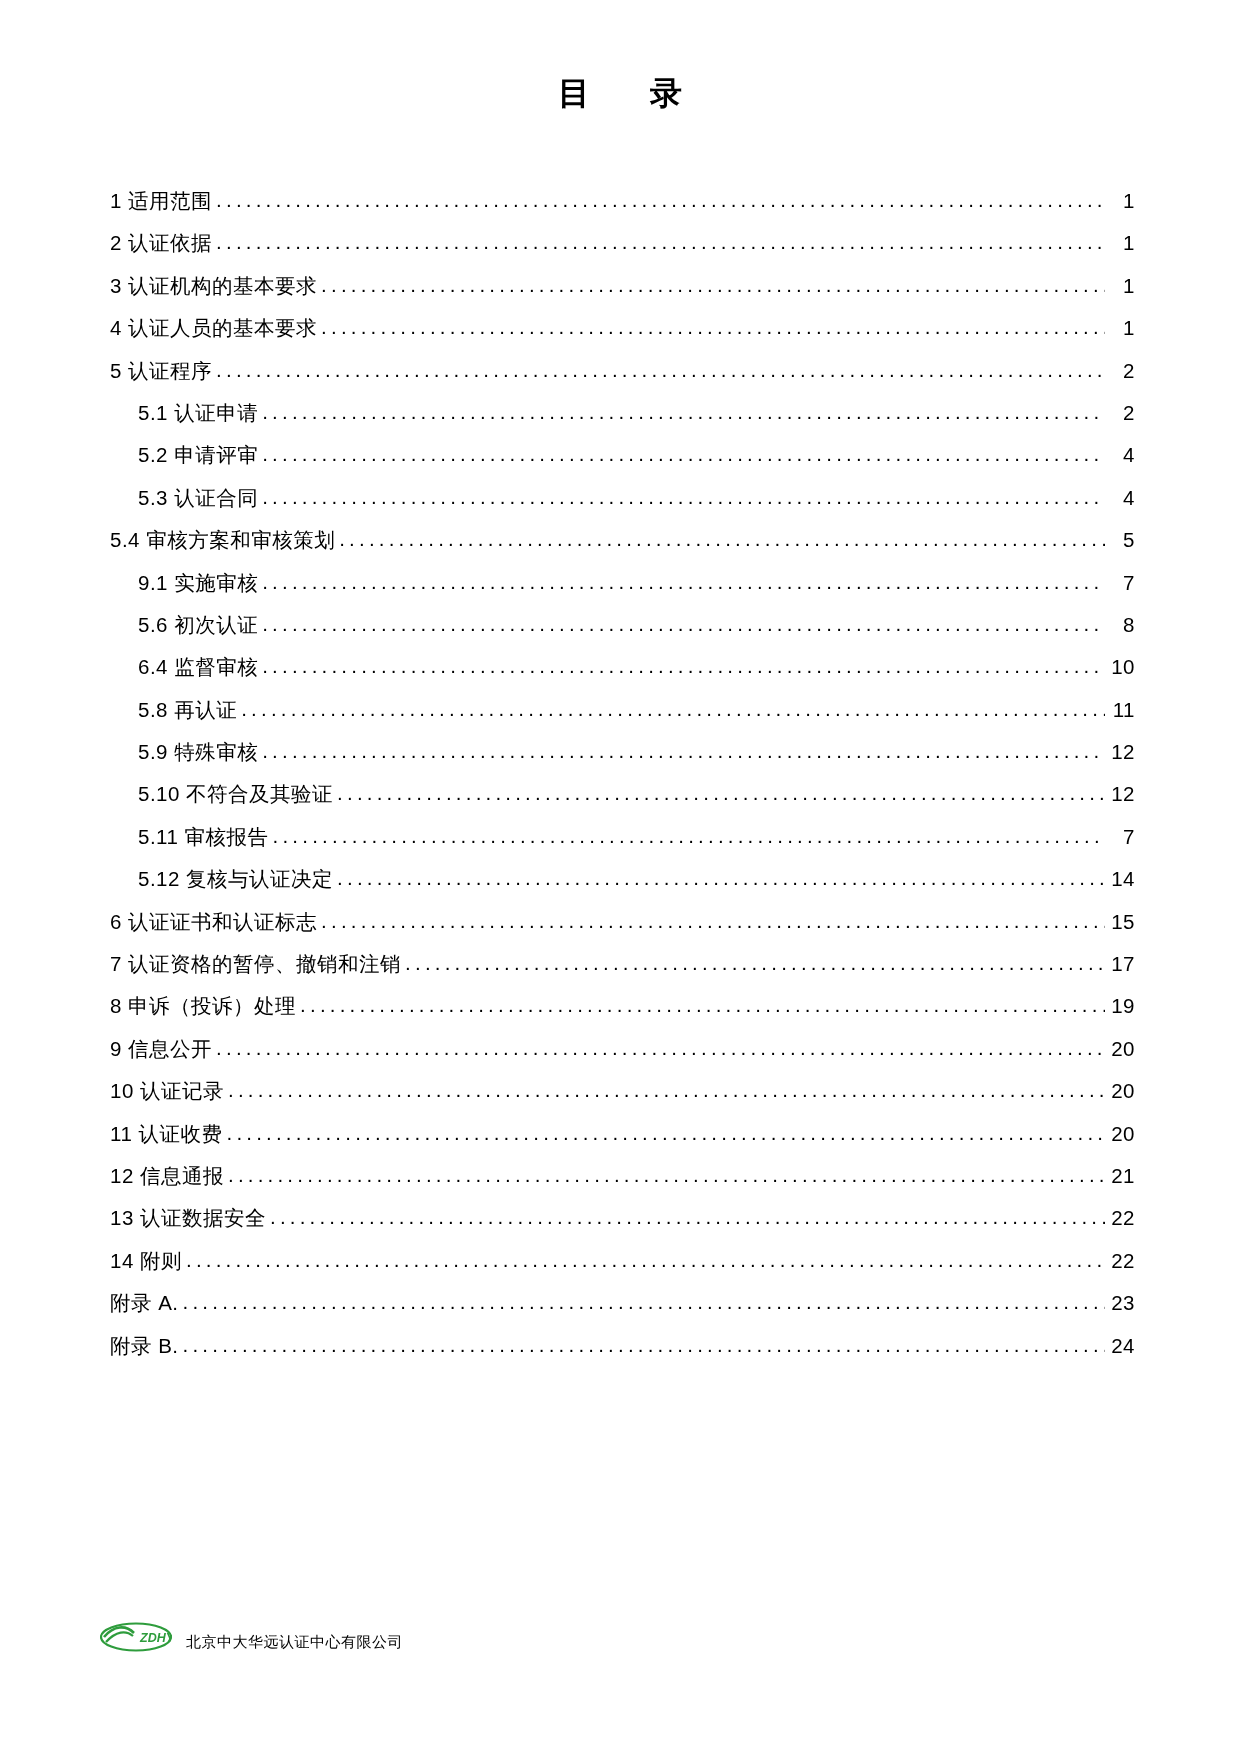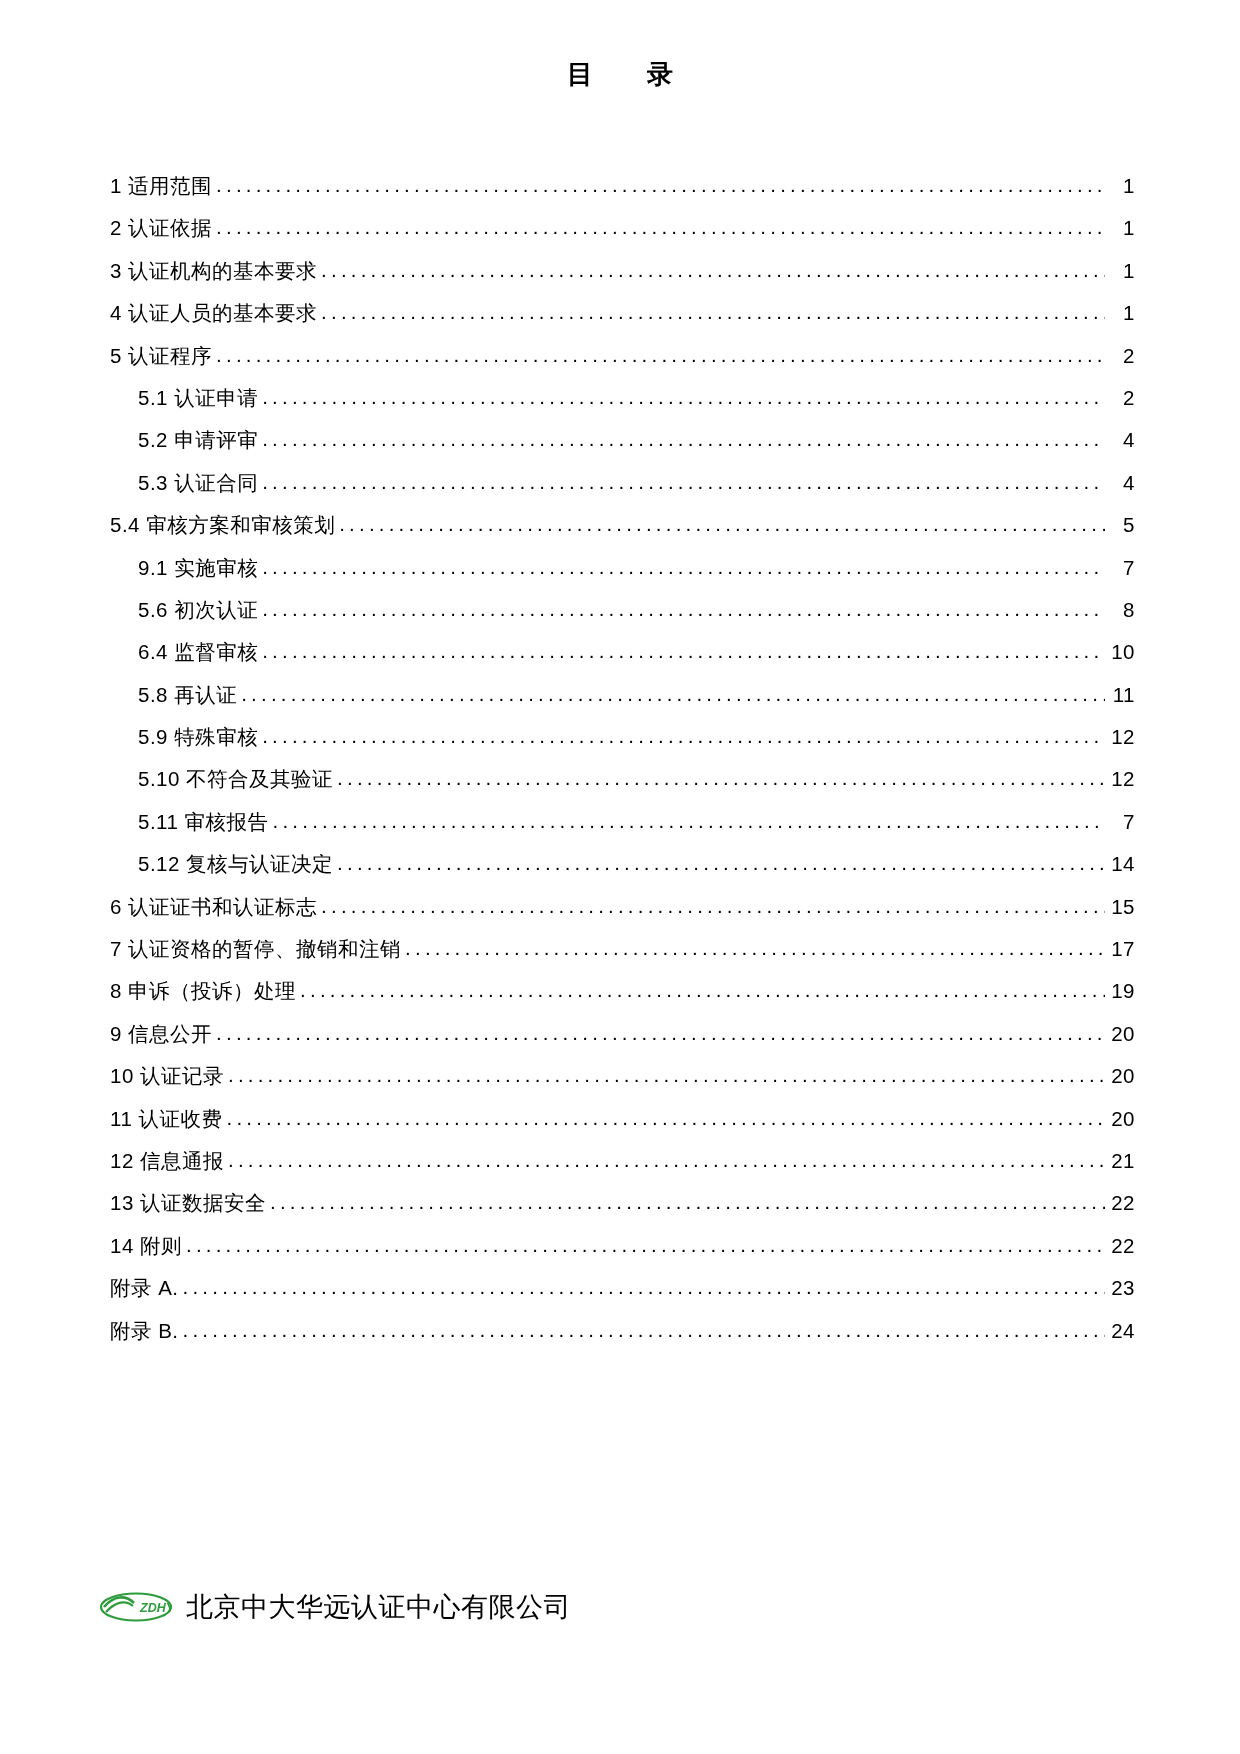--- a/index.html
+++ b/index.html
@@ -17,24 +17,24 @@
   }
   .page {
     position: relative;
     width: 1240px;
     height: 1754px;
     box-sizing: border-box;
     padding: 0;
   }
   .toc-title {
     text-align: center;
-    font-size: 26px;
+    font-size: 32px;
     font-weight: bold;
     letter-spacing: 14px;
-    margin: 1px;
+    margin: 16px;
     padding-top: 56px;
     padding-left: 14px;
     font-family: "Liberation Sans", "DejaVu Sans", sans-serif;
   }
   .toc-list {
     margin: 10px;
     padding: 0;
     list-style: none;
     position: absolute;
     top: 165px;
@@ -72,33 +72,33 @@
     letter-spacing: 0.5px;
   }
   
   .lvl1 { padding-left: 0; }
   .lvl2 { padding-left: 28px; }
 
   
   .footer {
     position: absolute;
     left: 100px;
-    bottom: 130px;
+    bottom: 118px;
     display: flex;
-    align-items: center;
+    align-items: flex-end;
   }
   .logo {
     width: 72px;
     height: 30px;
     position: relative;
     display: inline-block;
   }
   .logo svg { display: block; }
   .footer-text {
-    font-size: 27px;
+    font-size: 15px;
     font-family: "Liberation Sans", "DejaVu Sans", sans-serif;
     margin-left: 14px;
     letter-spacing: 0.5px;
     color: #000;
   }
 </style>
 </head>
 <body>
 
 <div class="page">

